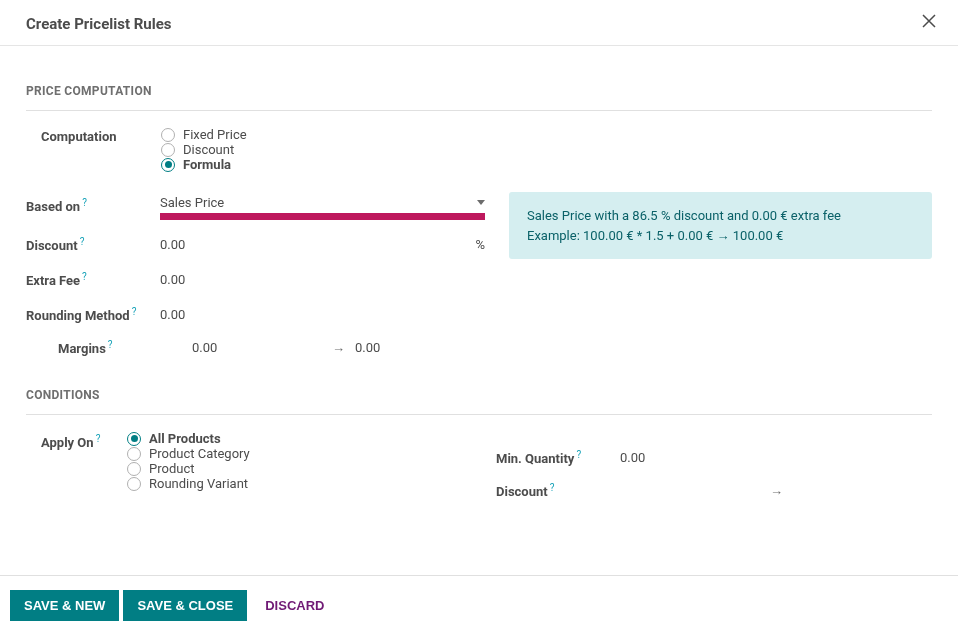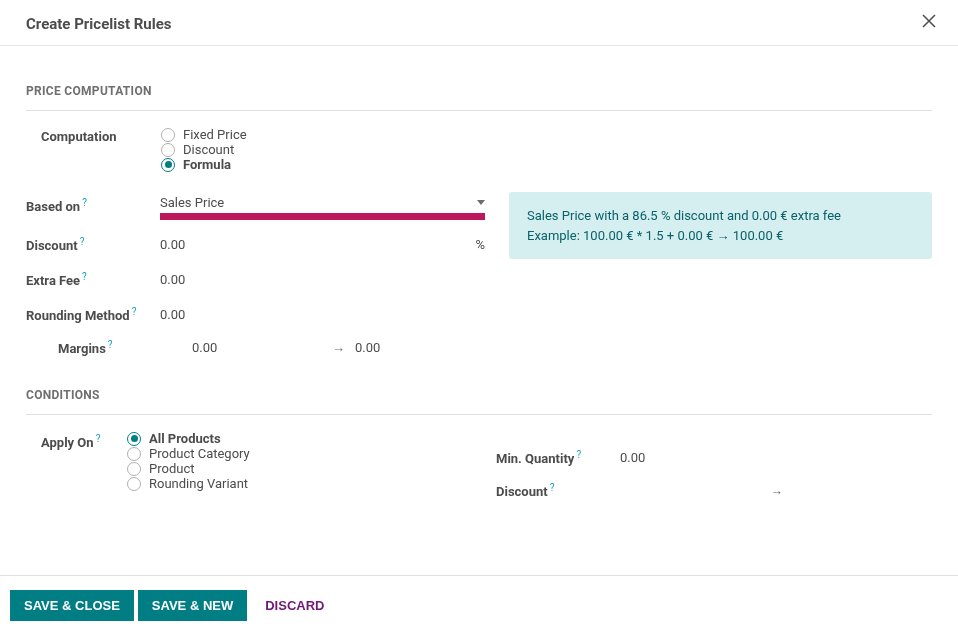--- a/index.html
+++ b/index.html
@@ -368,16 +368,16 @@
       <div class="cond-row">
         <div class="cond-label"><span>Discount</span><span class="help-q">?</span></div>
         <span class="validity-arrow">→</span>
       </div>
     </div>
   </div>
 
 </div>
 
 <div class="modal-footer">
+  <button class="btn btn-primary">SAVE &amp; NEW</button>
   <button class="btn btn-primary">SAVE &amp; CLOSE</button>
-  <button class="btn btn-primary">SAVE &amp; NEW</button>
   <button class="btn btn-secondary">DISCARD</button>
 </div>
 
 </body></html>

